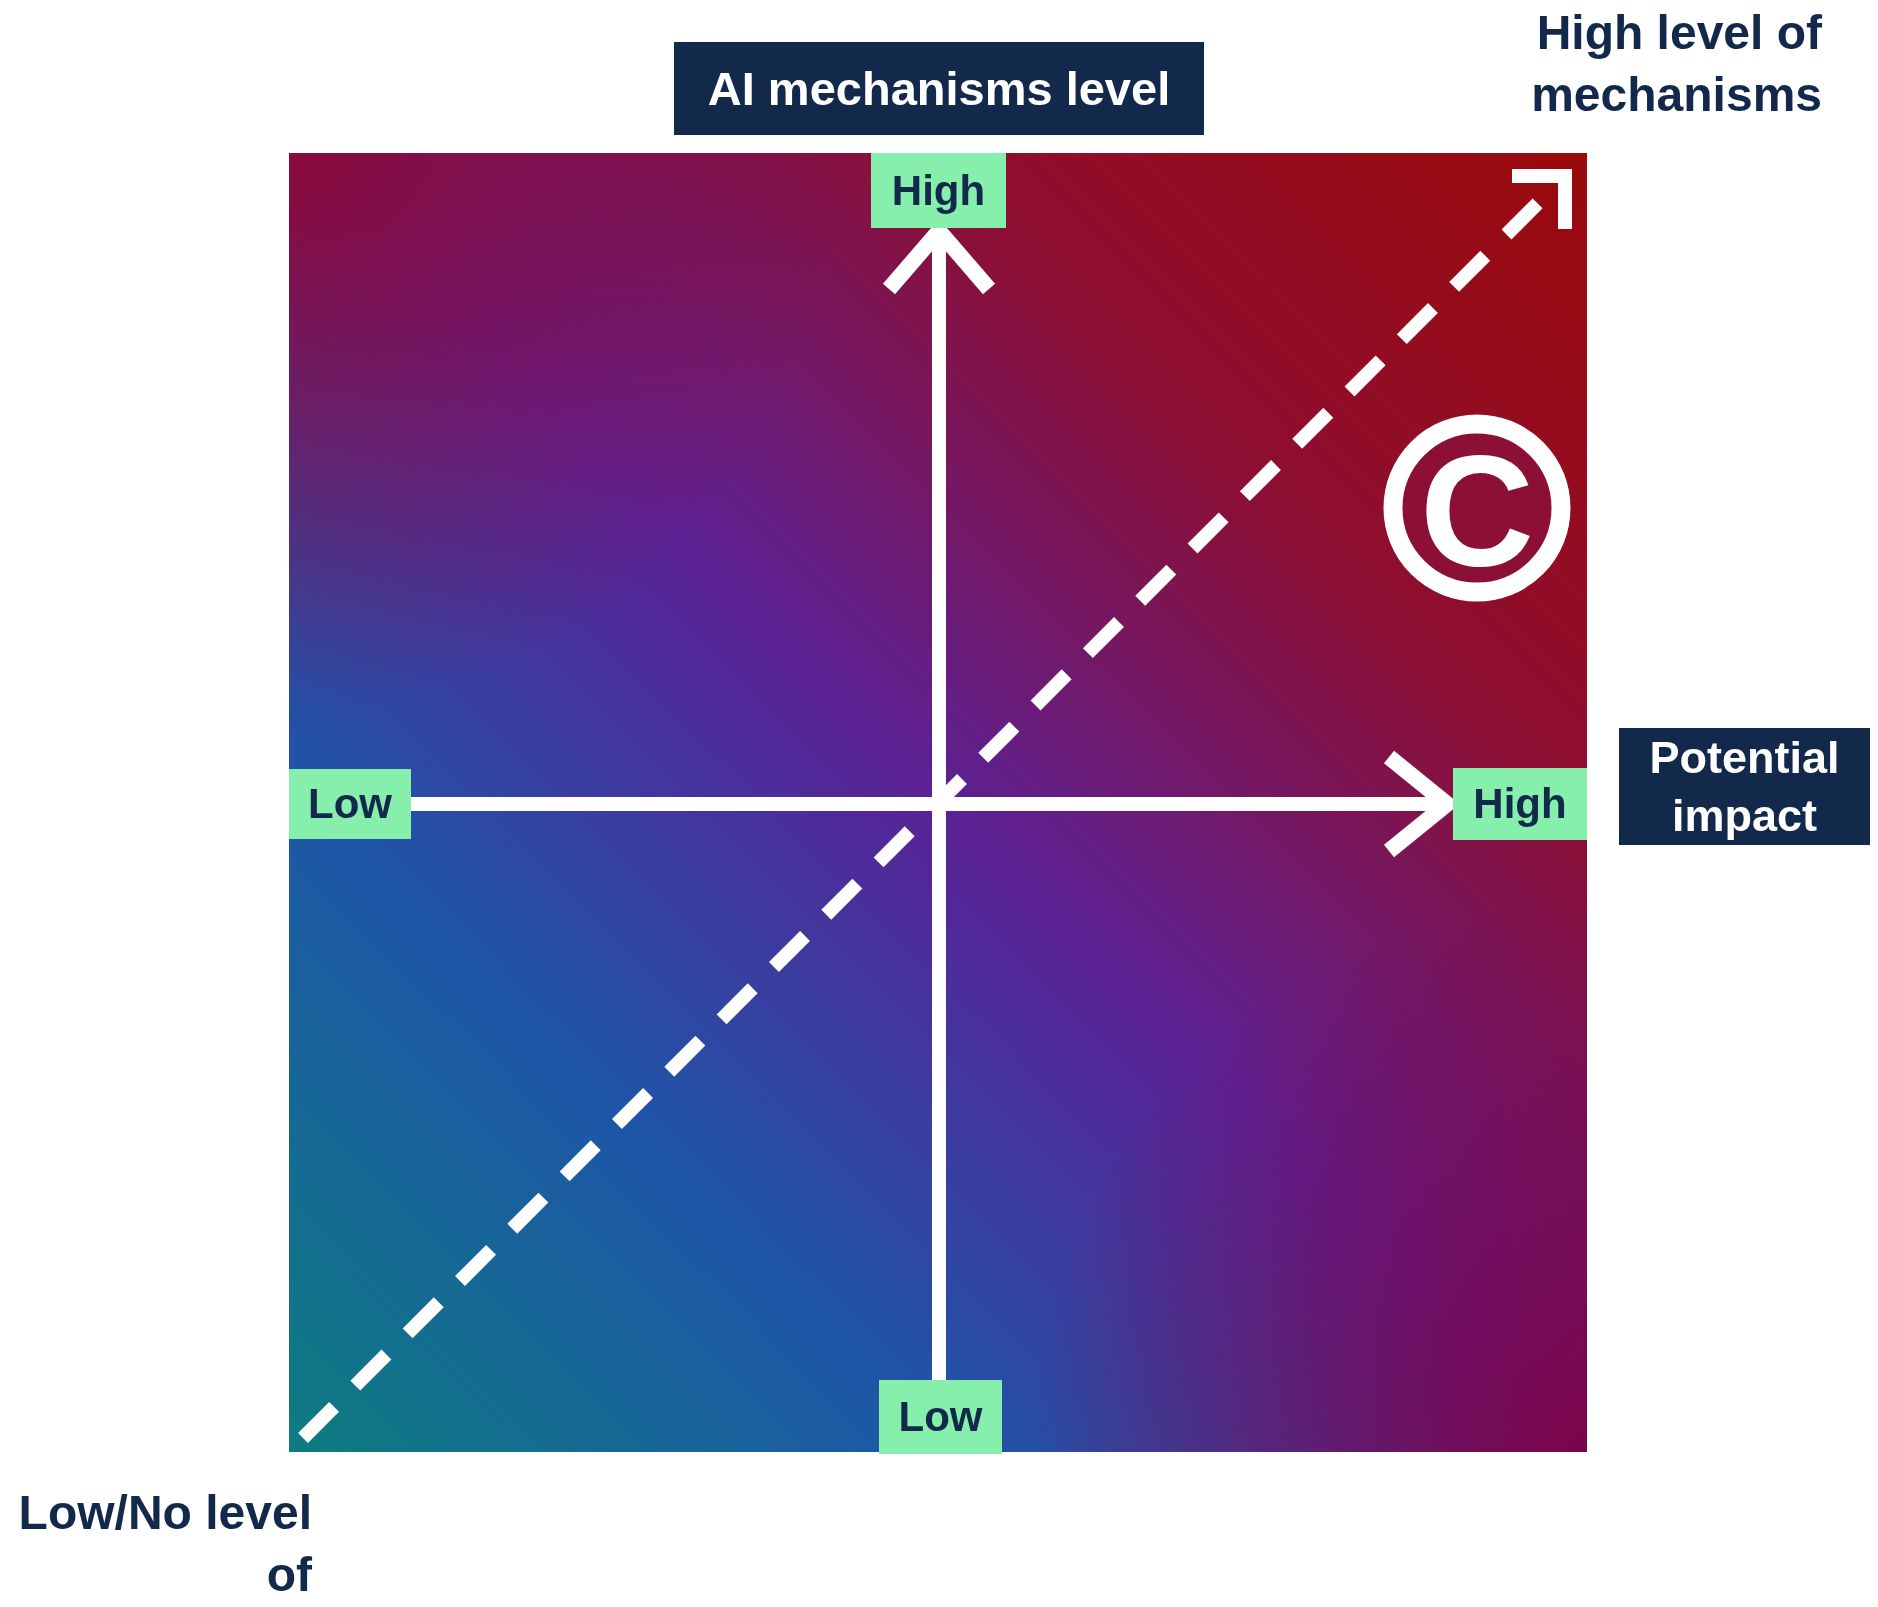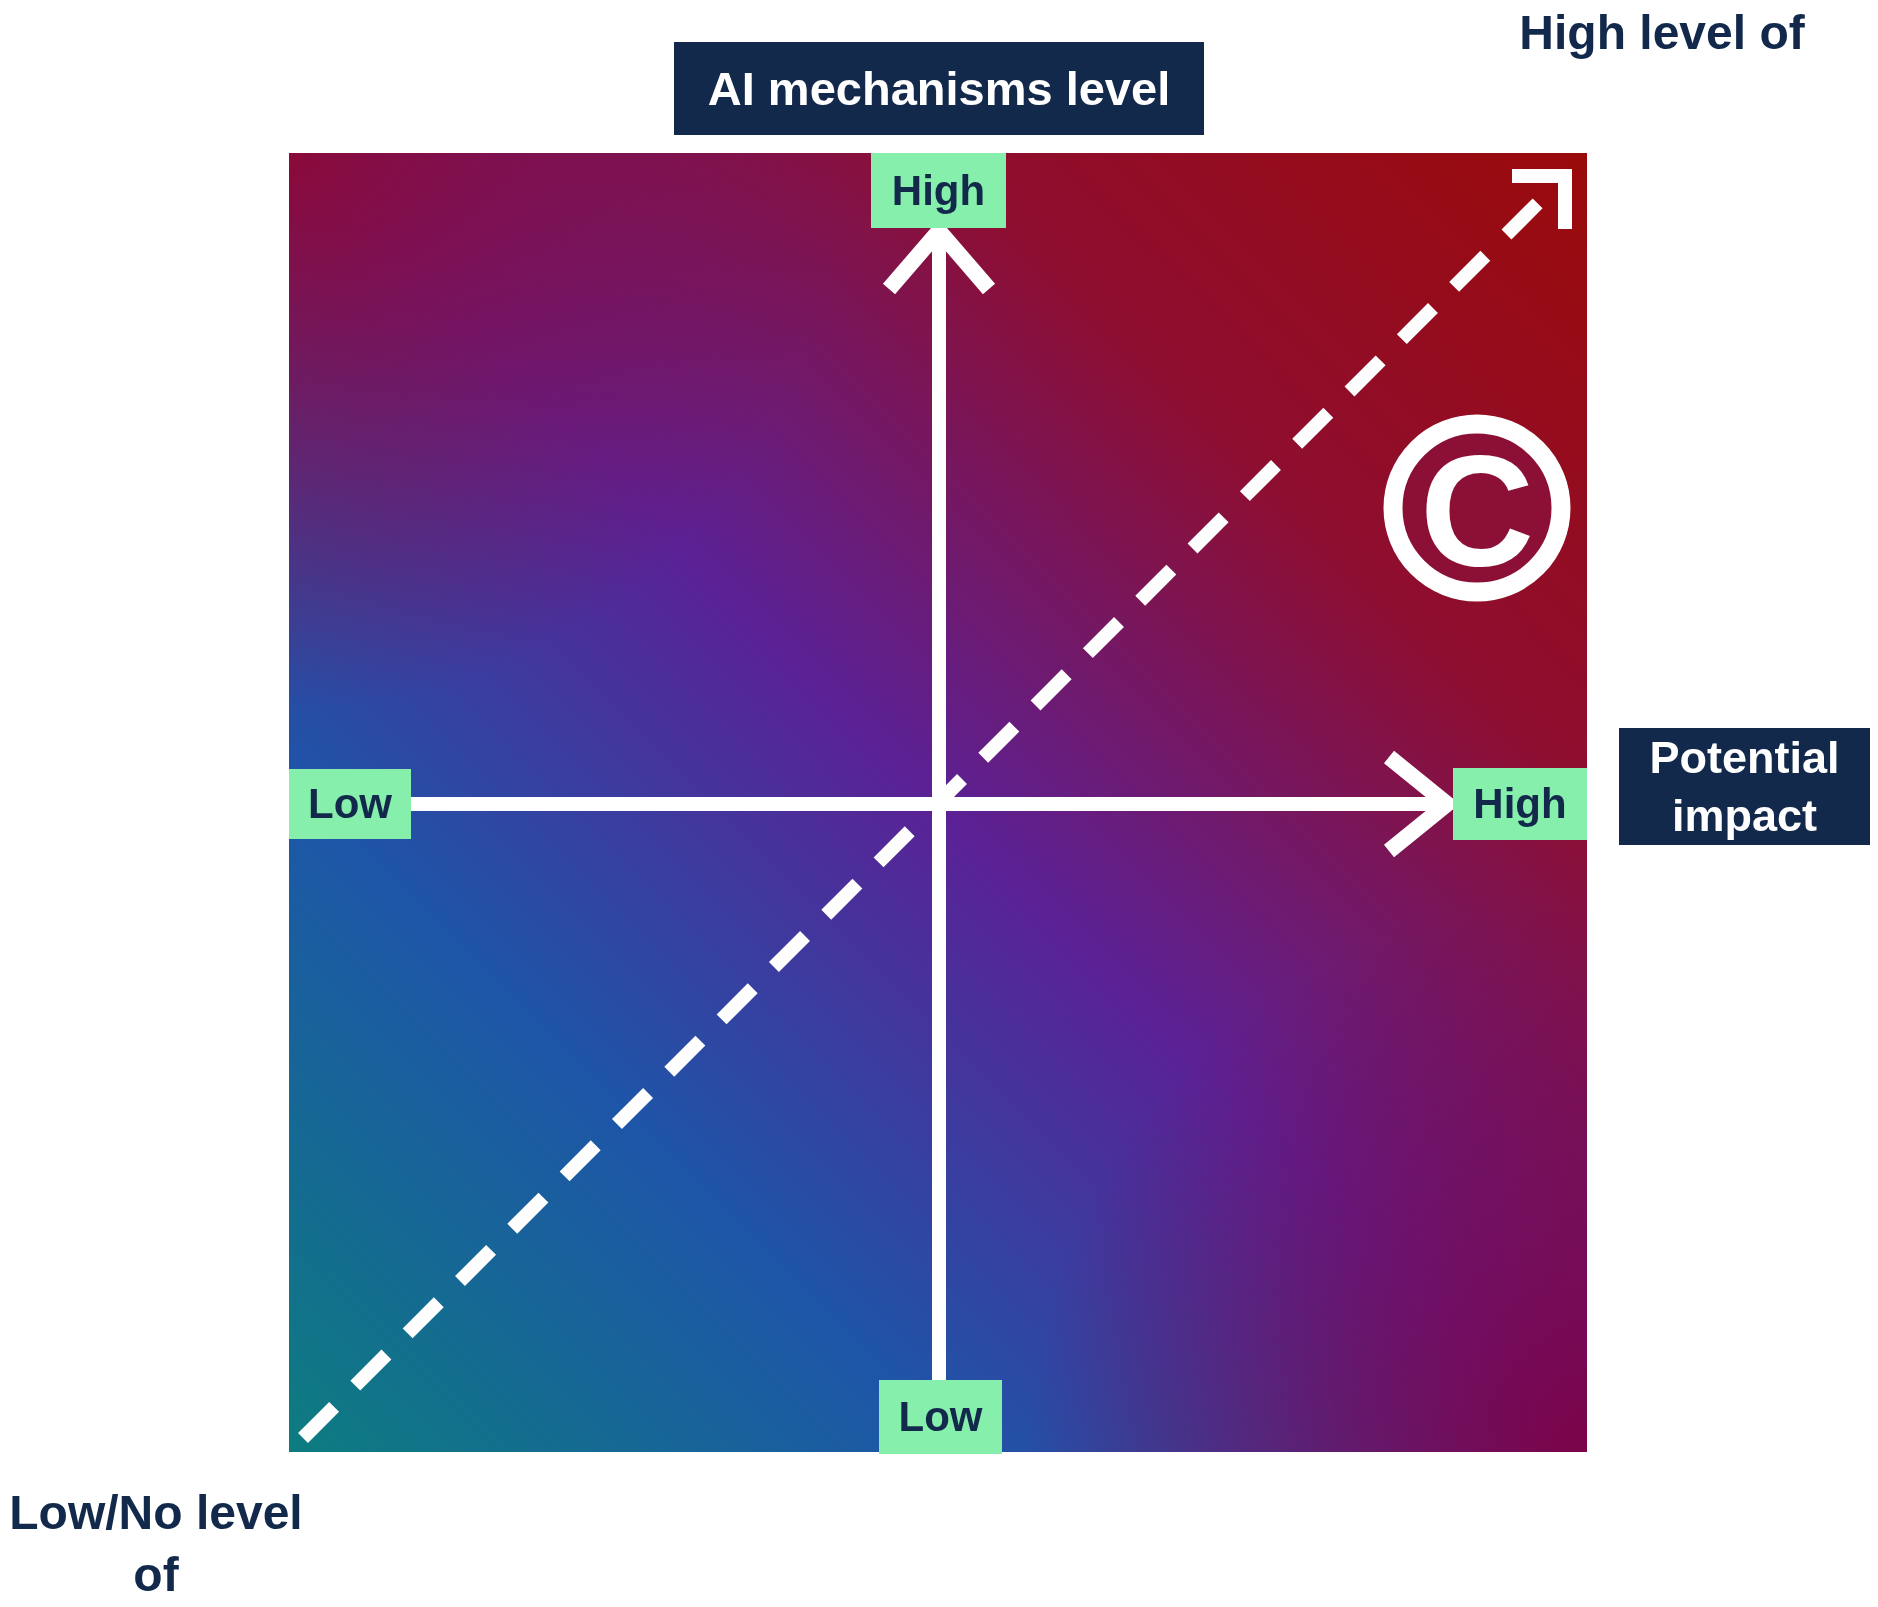--- a/index.html
+++ b/index.html
@@ -35,21 +35,21 @@
     background:#86efac;color:#13294B;
     display:flex;align-items:center;justify-content:center;
     font-size:42px;
   }
   .tick-top{left:871px;top:153px;width:135px;height:75px;}
   .tick-bottom{left:879px;top:1380px;width:123px;height:74px;}
   .tick-left{left:289px;top:769px;width:122px;height:70px;}
   .tick-right{left:1453px;top:768px;width:134px;height:72px;}
   
   .corner{
-    position:absolute;color:#13294B;font-size:48px;line-height:62px;text-align:center;
+    position:absolute;color:#13294B;font-size:48px;line-height:62px;text-align:right;
   }
   .corner-tr{left:1502px;top:2px;width:320px;}
   .corner-bl{left:0px;top:1482px;width:312px;}
   .marker-letter{font-family:"Liberation Sans",sans-serif;font-weight:700;}
 </style>
 </head>
 <body>
 
 <div class="canvas">
 
@@ -77,19 +77,20 @@
   <div class="tick tick-left">Low</div>
   <div class="tick tick-right">High</div>
 
   <div class="navy-box impact-box">
     <div>Potential</div>
     <div>impact</div>
   </div>
 
   <div class="corner corner-tr">
     <div>High level of</div>
+    <div>mechanisms</div>
   </div>
   <div class="corner corner-bl">
     <div>Low/No level</div>
     <div>of mechanisms</div>
   </div>
 
 </div>
 
 </body></html>

